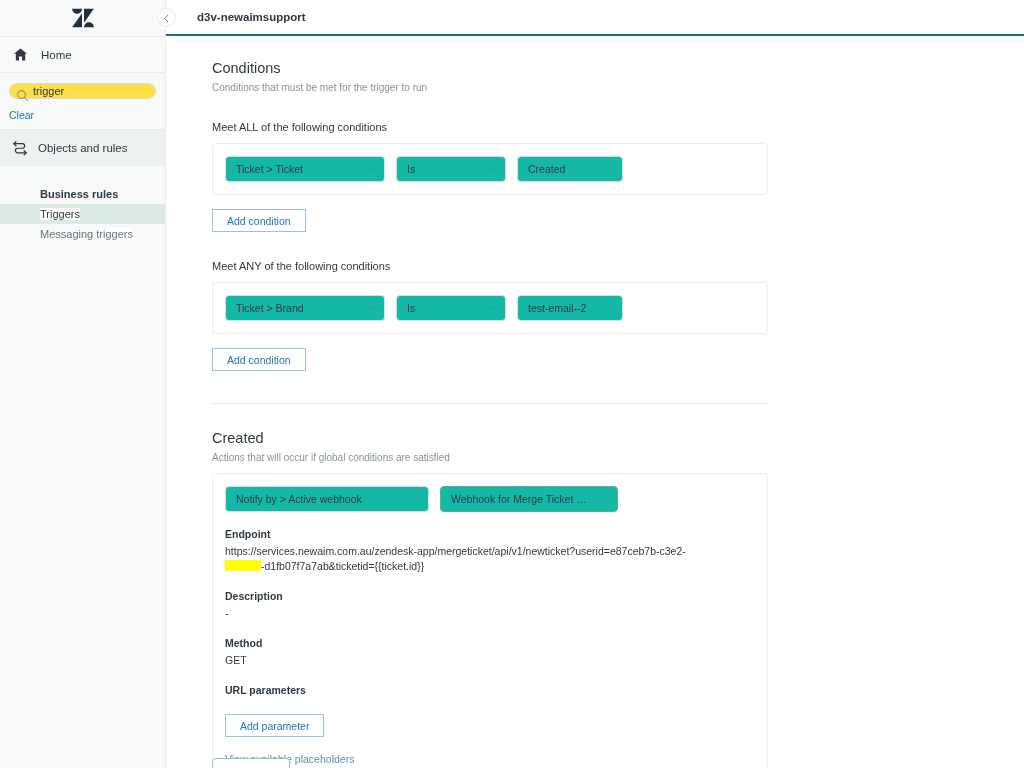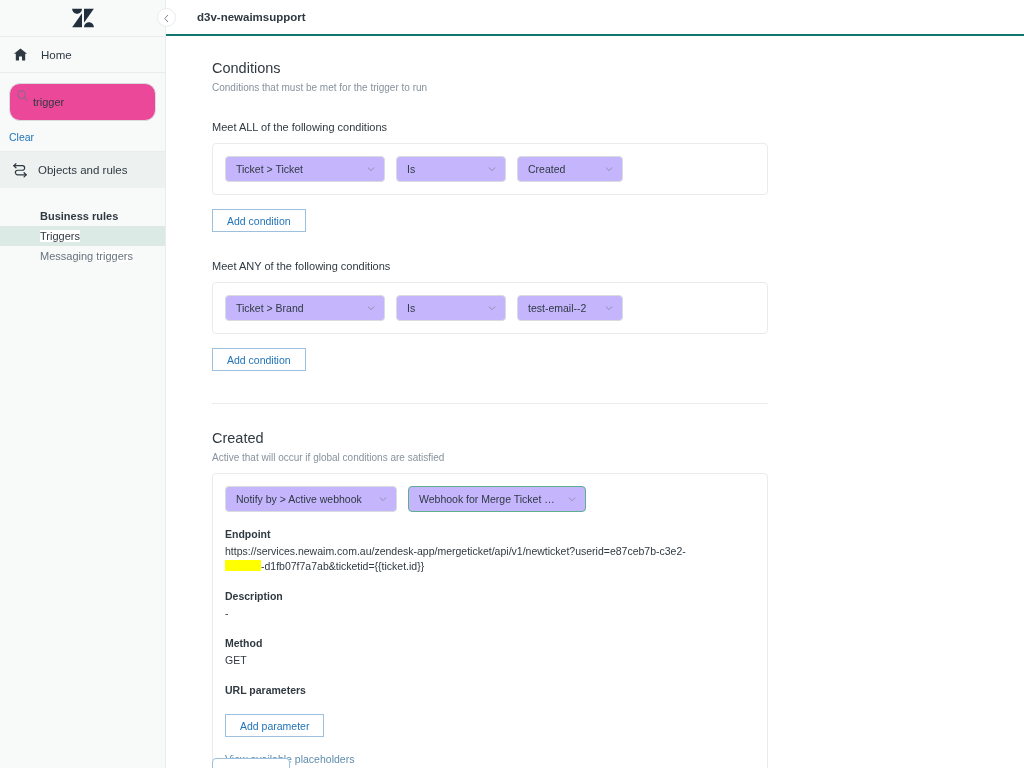--- a/index.html
+++ b/index.html
@@ -41,24 +41,24 @@
   .nav-item .label { flex: 1 1 auto; white-space: nowrap; }
   .nav-item .chev { width: 12px; height: 12px; opacity: .75; }
 
   .search-block {
     border-top: 1px solid #e9ebed;
     border-bottom: 1px solid #e9ebed;
     padding: 10px 9px 6px 9px;
   }
   .search-wrap {
     position: relative;
-    height: 38px;
+    height: 16px;
     border: 1px solid #d8dcde;
     border-radius: 11px;
-    background: #ec4899;
+    background: #fde047;
     display: flex; align-items: center;
   }
   .search-wrap .s-ico { position: absolute; left: 6px; top: 4px; width: 13px; height: 13px; opacity: .65; }
   .search-input {
     border: 0; outline: 0; background: transparent;
     font-family: "Liberation Sans", sans-serif;
     font-size: 11px; color: #2f3941;
     padding-left: 23px; width: 100%; height: 100%;
   }
   .clear-row { text-align: left; padding: 6px 4px 0 0; }
@@ -119,36 +119,36 @@
     border-radius: 4px;
     background: #fff;
     padding: 12px;
     display: flex; align-items: center; gap: 11px;
   }
 
   .select {
     height: 26px;
     border: 1px solid #d8dcde;
     border-radius: 4px;
-    background: #c4b5fd;
+    background: #14b8a6;
     display: flex; align-items: center;
     padding: 0 8px 0 10px;
     font-size: 10.5px; color: #2f3941;
     cursor: pointer;
     justify-content: space-between;
     gap: 8px;
   }
   .select .cv { white-space: nowrap; overflow: hidden; text-overflow: ellipsis; }
   .select .chev { width: 10px; height: 10px; flex: 0 0 10px; opacity: .7; }
   .select.focus { border: 1px solid #5eae91; }
 
   .w-cond1 { width: 160px; }
   .w-cond2 { width: 110px; }
   .w-cond3 { width: 106px; }
-  .w-act1  { width: 172px; }
+  .w-act1  { width: 204px; }
   .w-act2  { width: 178px; }
 
   .btn-outline {
     margin-top: 14px;
     height: 23px;
     min-width: 88px;
     padding: 0 14px;
     border: 1px solid #9cc0de;
     border-radius: 0;
     background: #fff;
@@ -340,21 +340,21 @@
             </span>
           </div>
         </div>
 
         <button class="btn-outline">Add condition</button>
 
         <div class="divider"></div>
 
         
         <h2 class="sec-title" style="margin-top:24px;">Created</h2>
-        <div class="sec-sub">Active that will occur if global conditions are satisfied</div>
+        <div class="sec-sub">Actions that will occur if global conditions are satisfied</div>
 
         <div class="act-card">
           <div class="act-row">
             <div class="select w-act1">
               <span class="cv">Notify by &gt; Active webhook</span>
               <span class="chev">
                 <svg viewBox="0 0 12 12">
                     <path d="M2.5 4.5 6 8l3.5-3.5" stroke="#68737d" stroke-width="1" fill="none" stroke-linecap="round" stroke-linejoin="round"></path>
                   </svg>
               </span>

